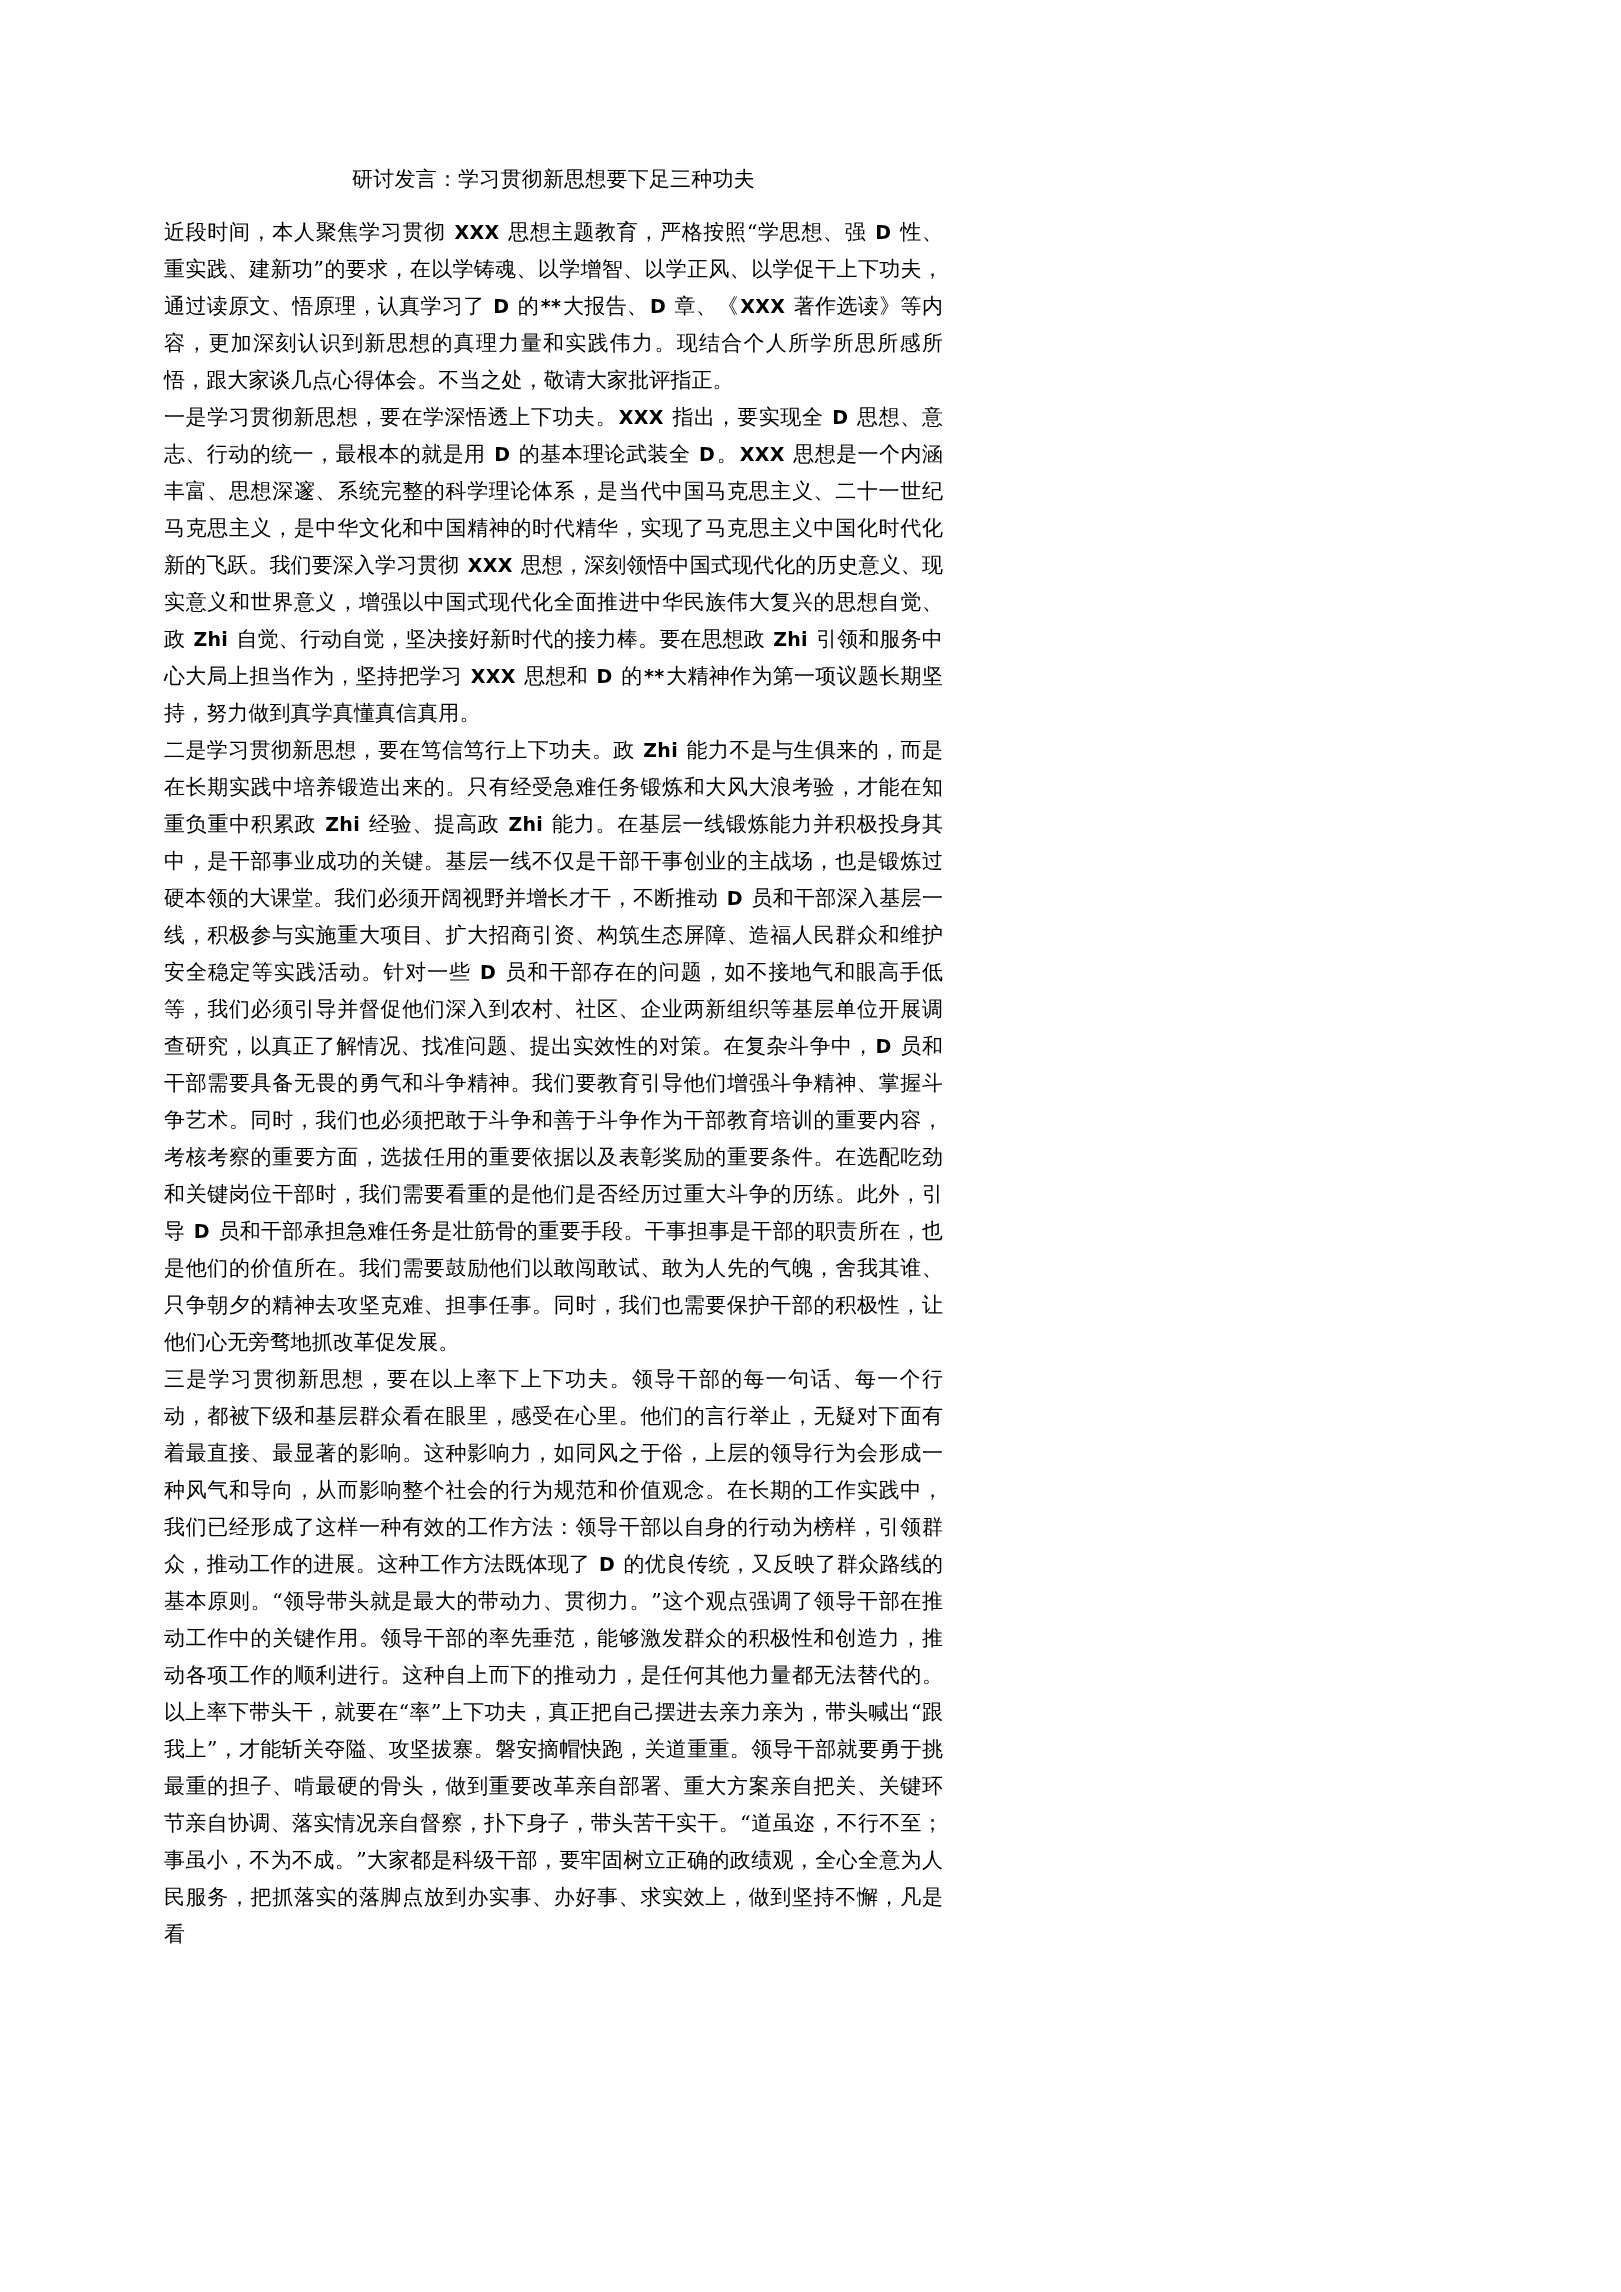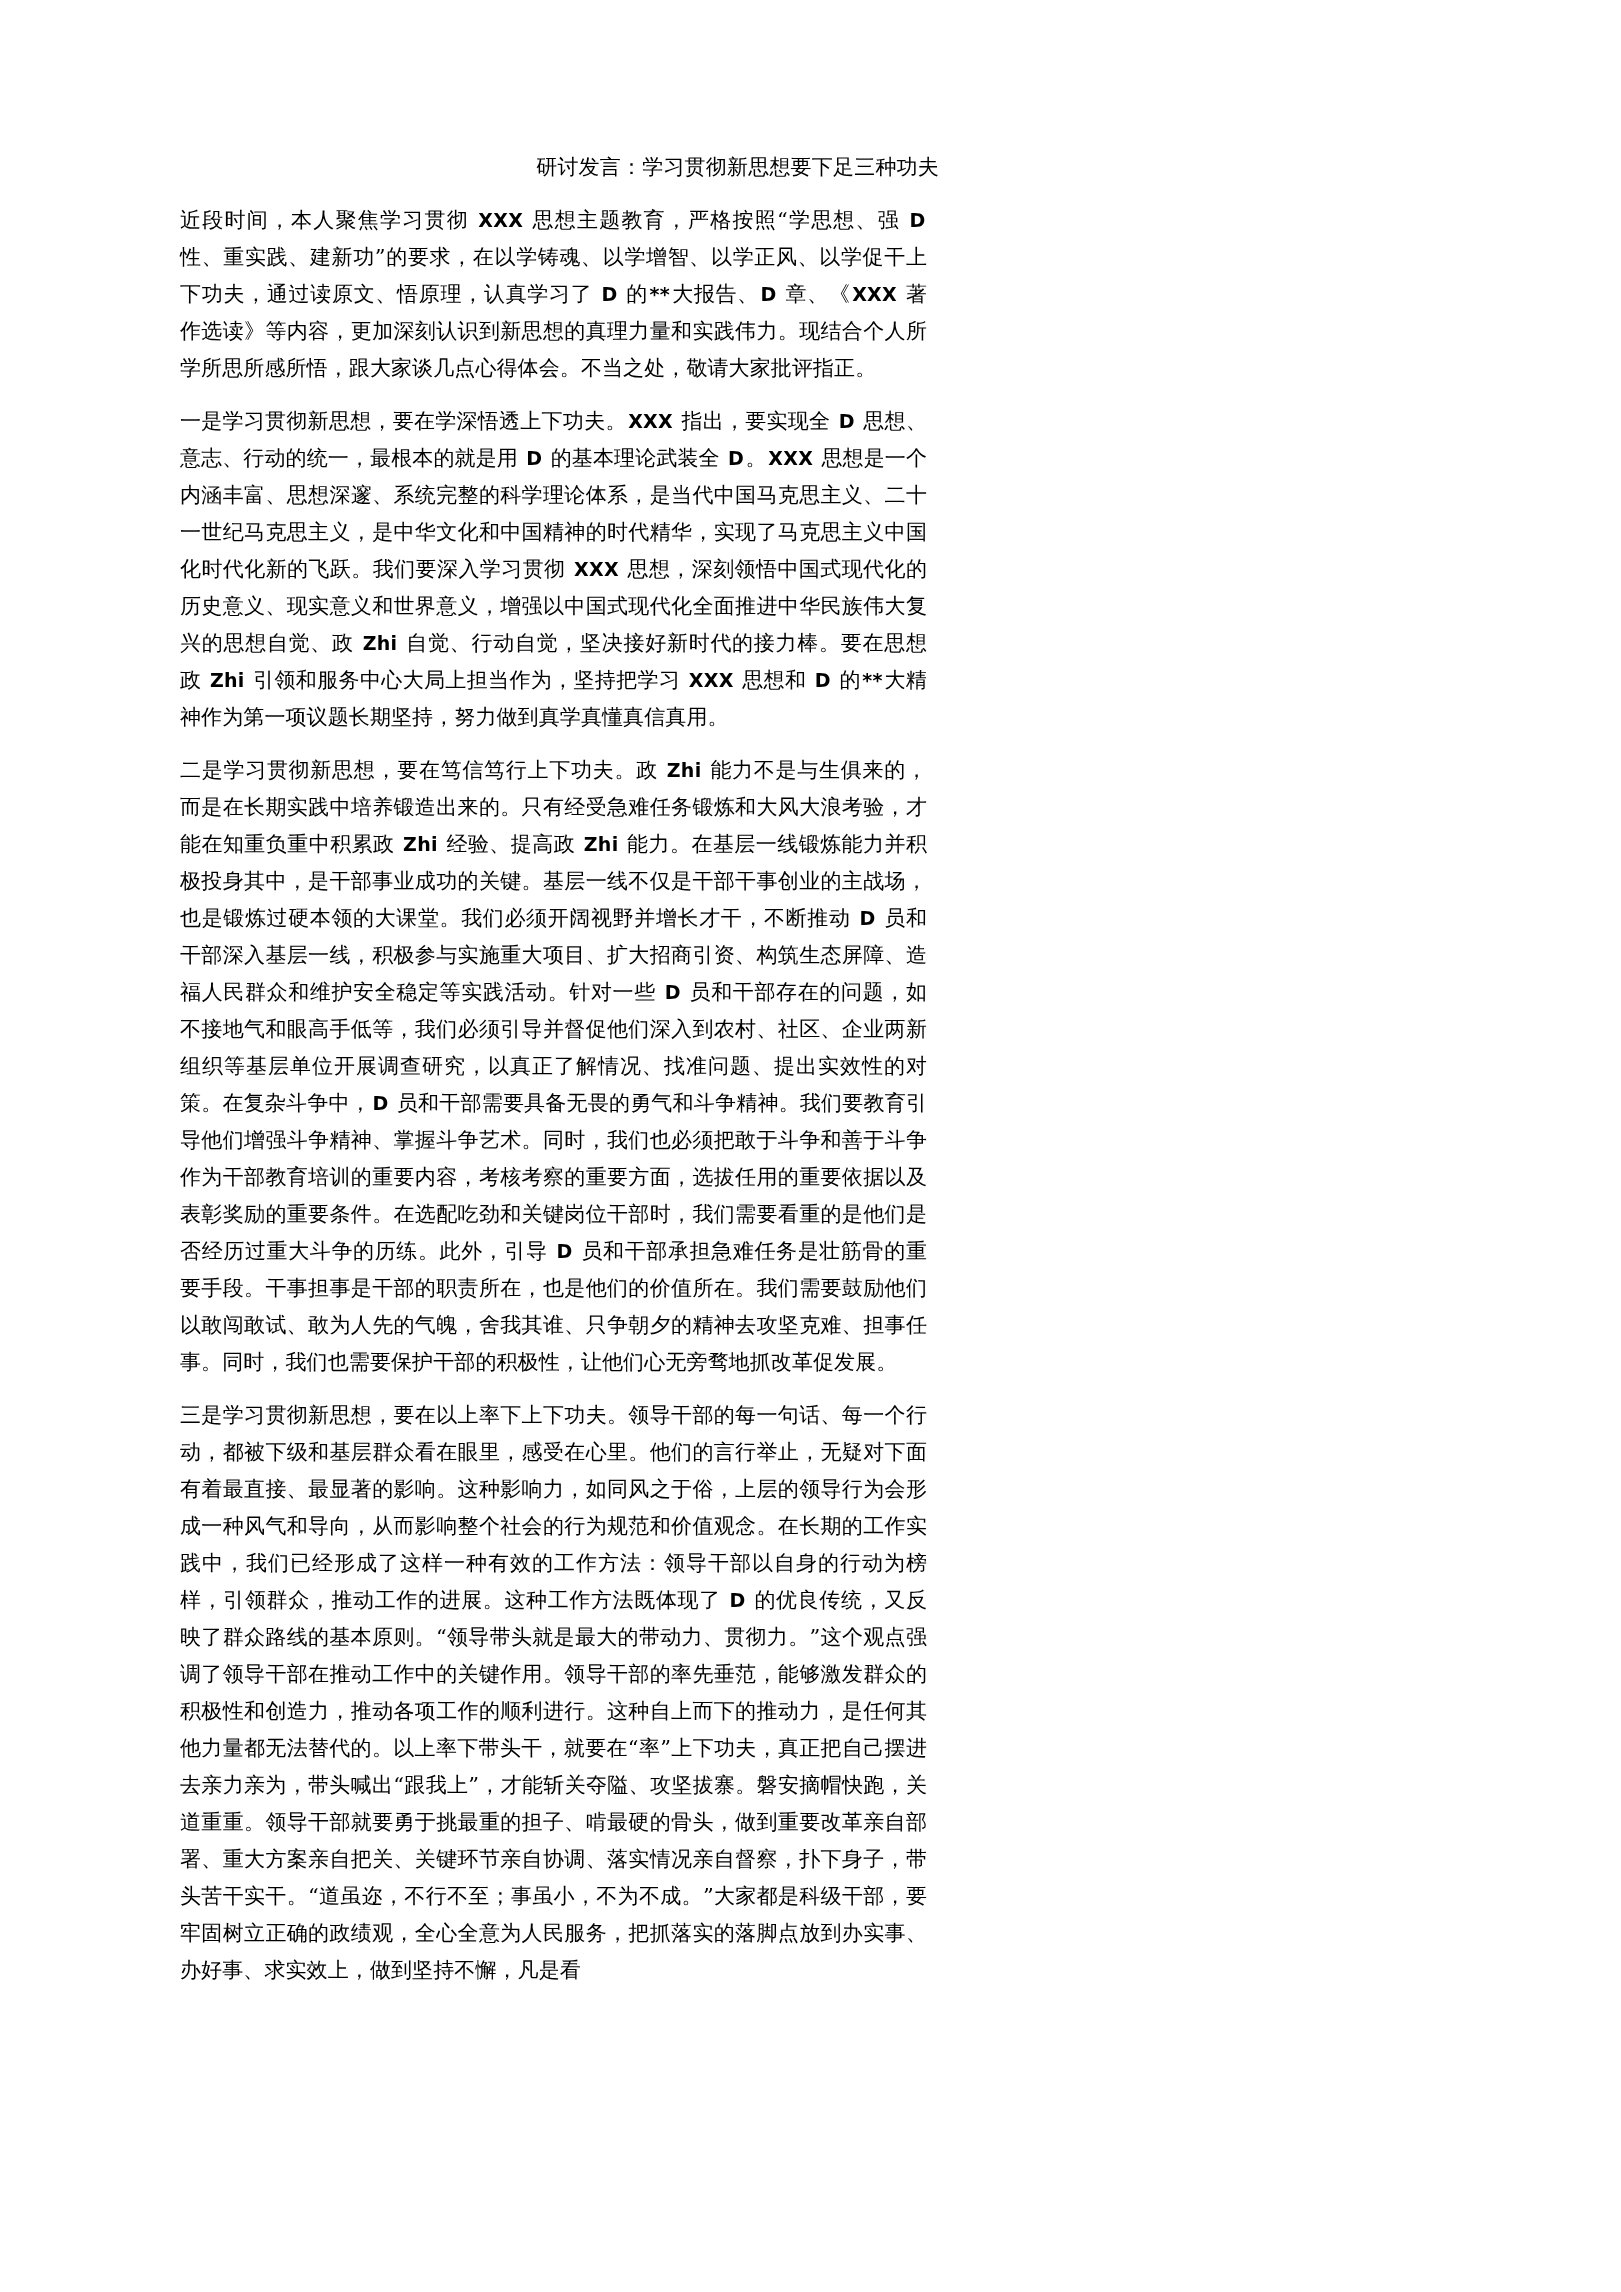--- a/index.html
+++ b/index.html
@@ -28,29 +28,29 @@
     width: 779px;
     margin: 0 auto 0 164px;
     text-align: justify;
     text-justify: inter-ideograph;
   }
   .doc-title {
     font-size: 21px;
     line-height: 37px;
     letter-spacing: 0.2px;
     font-weight: normal;
-    margin: 4px;
-    text-align: right;
+    margin: 16px;
+    text-align: center;
     white-space: nowrap;
   }
   .para {
     font-size: 21px;
     line-height: 37px;
     letter-spacing: 0.1px;
-    margin: 16px;
+    margin: 0;
     text-indent: 0;
     text-align: justify;
     text-justify: inter-ideograph;
     word-break: break-all;
   }
   
   .lat {
     font-family: "DejaVu Sans", "Liberation Sans", sans-serif;
     font-weight: bold;
     font-size: 19px;

